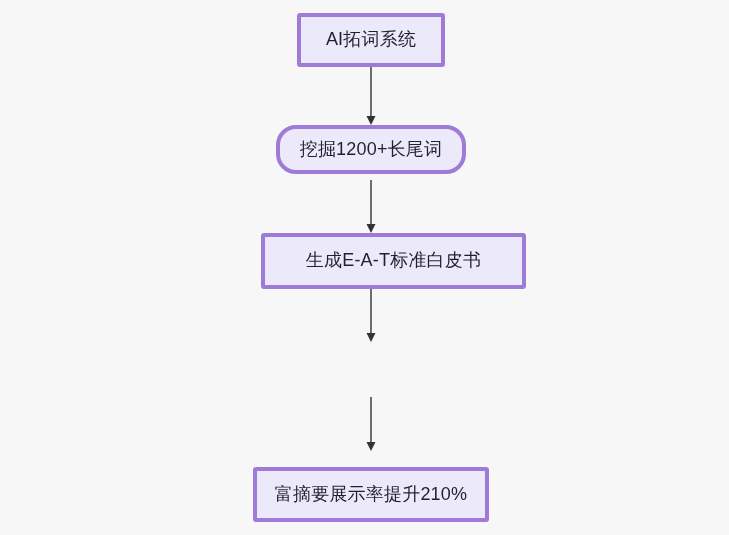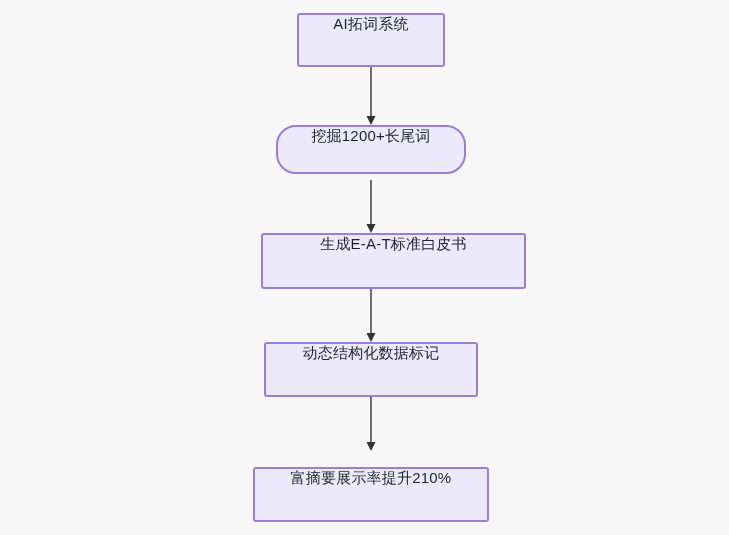--- a/index.html
+++ b/index.html
@@ -15,26 +15,27 @@
   }
   #flow {
     position: relative;
     width: 729px;
     height: 535px;
   }
   .node {
     position: absolute;
     box-sizing: border-box;
     background: #ece9fb;
-    border: 2px solid #404040;
+    border: 4px solid #404040;
     border-radius: 3px;
     display: flex;
+    align-items: center;
     justify-content: center;
     color: #1f2329;
-    font-size: 15px;
+    font-size: 18px;
     line-height: 1.2;
     letter-spacing: 0.2px;
     white-space: nowrap;
   }
   .edge {
     position: absolute;
   }
   .edge svg {
     display: block;
     overflow: visible;
@@ -70,19 +71,16 @@
     </div>
     <div class="node" style="left: 297px; top: 13px; width: 148px; height: 54px; background: rgb(236, 233, 251); border-color: rgb(158, 123, 214);">
       <span>AI拓词系统</span>
     </div>
     <div class="node" style="left: 276px; top: 125px; width: 190px; height: 49px; background: rgb(236, 233, 251); border-color: rgb(158, 123, 214); border-radius: 20px;">
       <span>挖掘1200+长尾词</span>
     </div>
     <div class="node" style="left: 261px; top: 233px; width: 265px; height: 56px; background: rgb(236, 233, 251); border-color: rgb(158, 123, 214);">
       <span>生成E-A-T标准白皮书</span>
     </div>
-    <div class="node" style="left: 264px; top: 342px; width: 214px; height: 55px; background: rgb(236, 233, 251); border-color: rgb(158, 123, 214);">
-      <span>动态结构化数据标记</span>
-    </div>
     <div class="node" style="left: 253px; top: 451px; width: 236px; height: 55px; background: rgb(236, 233, 251); border-color: rgb(158, 123, 214); margin-top: 16px;">
       <span>富摘要展示率提升210%</span>
     </div>
   </div>
 
 </body></html>

